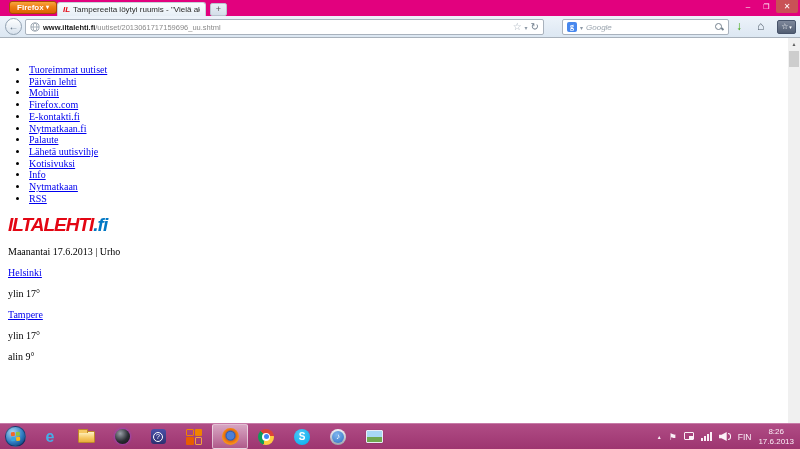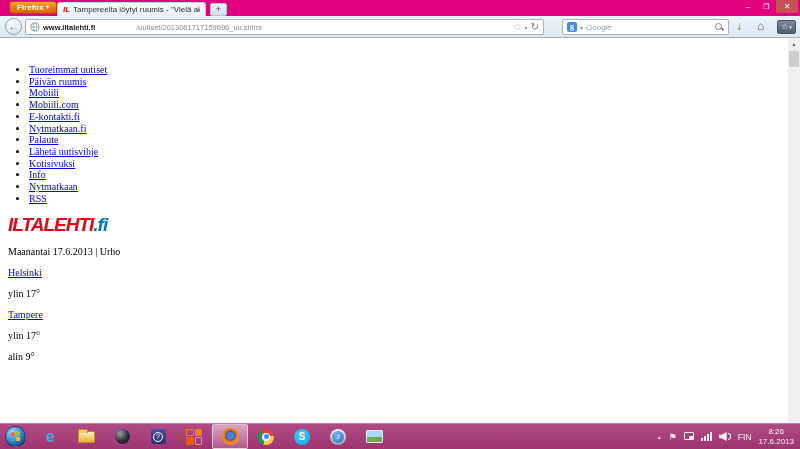--- a/index.html
+++ b/index.html
@@ -30,21 +30,21 @@
   .navbar { position:absolute; left:0; top:16px; width:800px; height:22px;
     background:linear-gradient(#EDF3FA,#DCE7F2); border-bottom:1px solid #A8B1BB; }
   .back-btn { position:absolute; left:5px; top:2px; width:17px; height:17px; border-radius:50%;
     background:linear-gradient(#FEFFFF,#D8E2ED); border:1px solid #90A0B0; color:#5C6E80;
     font-size:10px; line-height:15px; text-align:center; }
   .urlbar { position:absolute; left:25px; top:3px; width:519px; height:16px; background:#fff;
     border:1px solid #A9B2BD; border-radius:2px; display:flex; align-items:center; gap:3px; padding:0 4px; }
   .globe-icon { flex:0 0 auto; width:10px; height:10px; }
   .url-text { font-size:7.5px; white-space:nowrap; }
   .url-domain { color:#1a1a1a; font-weight:bold; }
-  .url-path { color:#8a8a8a;padding-left:41px; }
+  .url-path { color:#8a8a8a; }
   .urlbar .spacer { flex:1; }
   .star-icon { color:#A3AEBA; font-size:10px; line-height:10px; }
   .small-caret { color:#8D99A6; font-size:6px; }
   .reload-icon { color:#6F7D8C; font-size:10px; line-height:10px; }
   .searchbar { position:absolute; left:562px; top:3px; width:167px; height:16px; background:#fff;
     border:1px solid #A9B2BD; border-radius:2px; display:flex; align-items:center; gap:3px; padding:0 4px; }
   .g-icon { width:10px; height:10px; border-radius:2px; background:#4787ED; color:#fff;
     font-family:"Liberation Serif",serif; font-weight:bold; font-size:8px; line-height:10px; text-align:center; flex:0 0 auto; }
   .search-input { flex:1; min-width:0; border:none; outline:none; font-size:8px; color:#333; background:transparent; }
   .search-input::placeholder { color:#9AA4AE; font-style:italic; }
@@ -187,23 +187,23 @@
     <div class="bm-btn">
       <span class="bm-star">☆</span>
       <span class="bm-caret">▾</span>
     </div>
   </div>
 
   <div class="page">
     <div class="content">
       <ul class="navlist">
         <li><a href="#">Tuoreimmat uutiset</a></li>
-        <li><a href="#">Päivän ruumis</a></li>
+        <li><a href="#">Päivän lehti</a></li>
         <li><a href="#">Mobiili</a></li>
-        <li><a href="#">Mobiili.com</a></li>
+        <li><a href="#">Firefox.com</a></li>
         <li><a href="#">E-kontakti.fi</a></li>
         <li><a href="#">Nytmatkaan.fi</a></li>
         <li><a href="#">Palaute</a></li>
         <li><a href="#">Lähetä uutisvihje</a></li>
         <li><a href="#">Kotisivuksi</a></li>
         <li><a href="#">Info</a></li>
         <li><a href="#">Nytmatkaan</a></li>
         <li><a href="#">RSS</a></li>
       </ul>
       <div class="logo-line"><span class="logo-main">ILTALEHTI</span><span class="logo-suffix">.fi</span></div>

